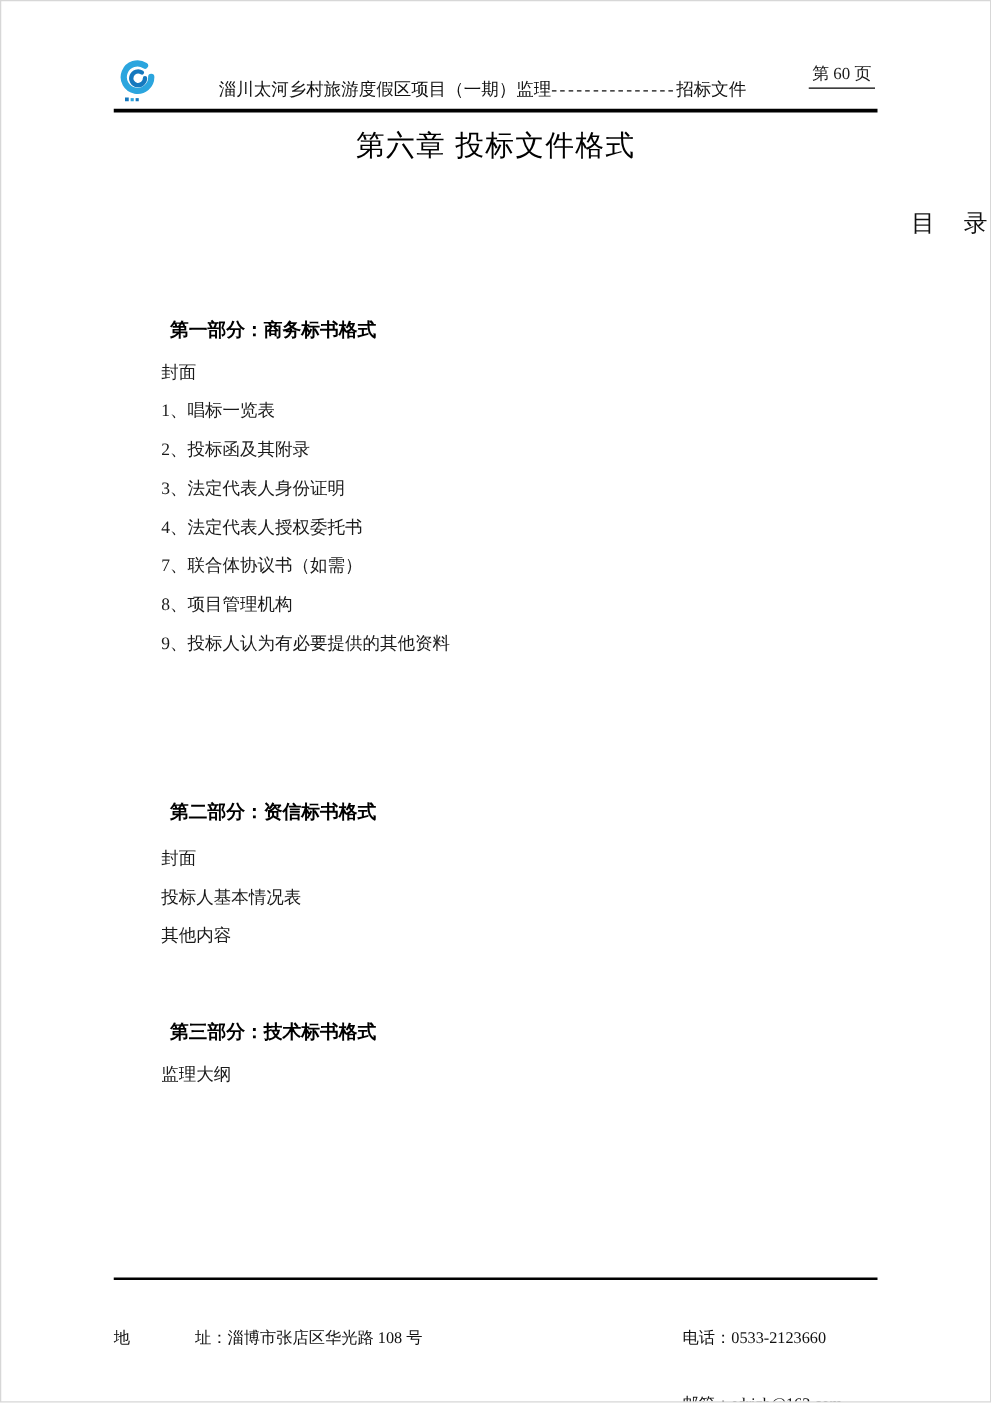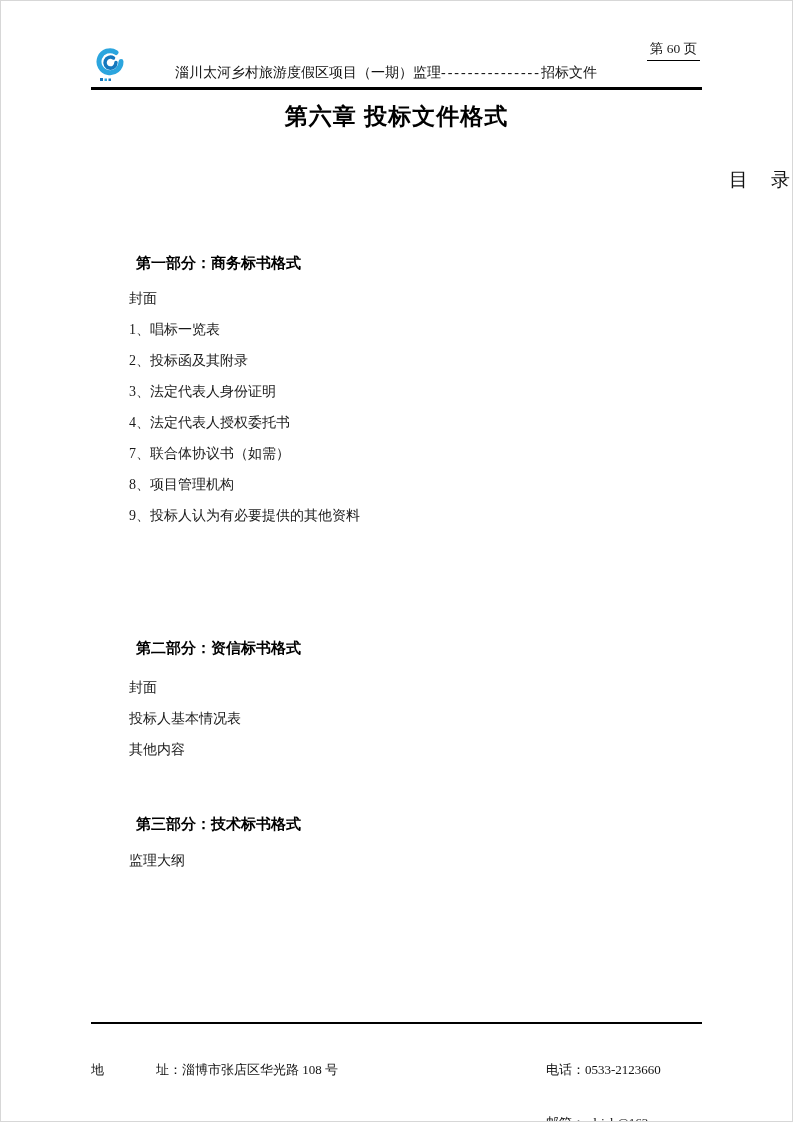--- a/index.html
+++ b/index.html
@@ -18,48 +18,48 @@
   
   .logo { position:absolute; left:94px; top:47px; width:32px; height:36px; }
   .header-line {
     position:absolute; left:127px; top:63px;
     font-size:14px; line-height:17px; white-space:nowrap;
     color:#111;
     margin-left:47px;
   }
   .header-line .dashes { letter-spacing:2px; }
   .page-num {
-    position:absolute; right:92px; top:40px;
+    position:absolute; right:92px; top:50px;
     font-size:13.5px; line-height:16px;
     padding:0 3px 3px 3px;
     border-bottom:1.5px solid #000;
     white-space:nowrap;
   }
   .header-rule {
     position:absolute; left:90px; top:86px;
     width:611px; height:2.5px; background:#000;
   }
 
   
   .doc-title {
     position:absolute; left:0; top:100px; width:100%;
     text-align:center;
     font-family:"Liberation Sans","DejaVu Sans",sans-serif;
-    font-weight:bold; font-size:23px; line-height:30px;
+    font-weight:normal; font-size:23px; line-height:30px;
     color:#000; letter-spacing:1px;
   }
   .toc-title {
     position:absolute; left:0; top:166px; width:100%;
     text-align:right;
     font-size:19px; line-height:25px; letter-spacing:2px;
     color:#111;
   }
   .sec-heading {
     position:absolute; left:135px;
-    font-family:Liberation Mono, monospace;
+    font-family:Liberation Sans, sans-serif;
     font-weight:bold; font-size:15px; line-height:20px;
     color:#000; white-space:nowrap;
   }
   .sec-list {
     position:absolute; left:128px;
     font-size:14px; line-height:31px;
     color:#1a1a1a; white-space:nowrap;
   }
   #sec1-heading { top:254px; }
   #sec1-list    { top:282px; }

